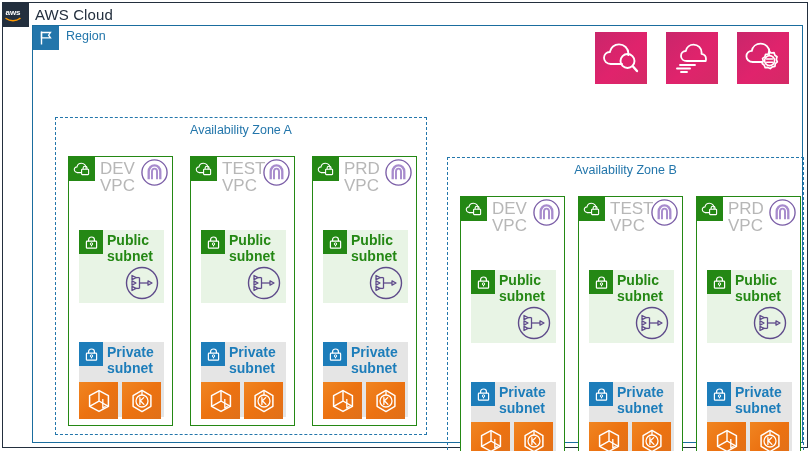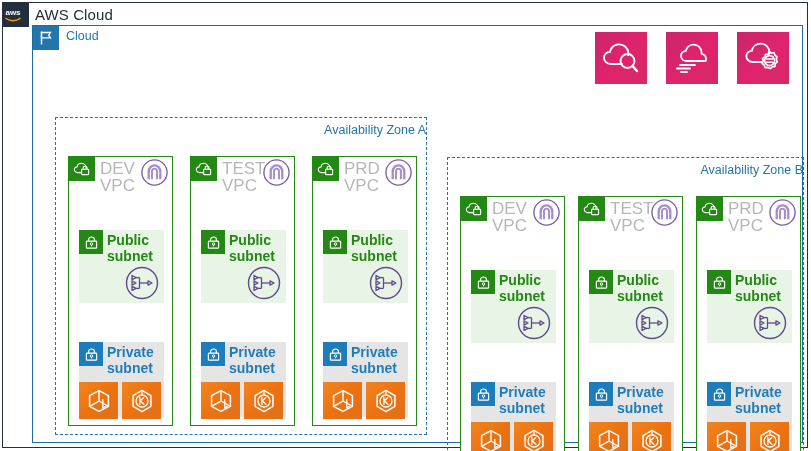--- a/index.html
+++ b/index.html
@@ -78,21 +78,21 @@
     top: 91px;
     height: 318px;
     border: 1.3px dashed #2376ab;
     background: transparent;
   }
   .az-a { left: 22px;  width: 372px; }
   .az-b { left: 414px; width: 357px; margin-top: 40px; }
   .az-title {
     position: absolute;
     left: 0; right: 0; top: 5px;
-    text-align: right;
+    text-align: center;
     font-size: 12.5px;
     color: #2376ab;
   }
 
   
   .vpc {
     position: absolute;
     top: 38px;
     width: 105px;
     height: 270px;
@@ -192,21 +192,21 @@
   <div class="aws-cloud-label">AWS Cloud</div>
 
   <div class="region">
 
     <div class="region-icon-box">
       <svg width="16" height="16" viewBox="0 0 16 16">
         <line x1="3.5" y1="1.5" x2="3.5" y2="14.5" stroke="#ffffff" stroke-width="1.4"></line>
         <path d="M3.5 2.5 H12.5 L10.6 5.2 L12.5 7.9 H3.5 Z" fill="none" stroke="#ffffff" stroke-width="1.3"></path>
       </svg>
     </div>
-    <div class="region-label">Cloud</div>
+    <div class="region-label">Region</div>
 
     <div class="svc-row">
 
       <div class="svc-icon">
         <svg width="38" height="34" viewBox="0 0 38 34">
           <path d="M9 23 C4.5 23 2 20 2 16.8 C2 13.6 4.6 11 7.8 11
                    C8.6 6.5 12.4 3.3 17 3.3 C22.2 3.3 26.4 7.4 26.4 12.6
                    C26.4 13.1 26.3 13.7 26.2 14.2" fill="none" stroke="#ffffff" stroke-width="1.8" stroke-linecap="round"></path>
           <path d="M9 23 H20" fill="none" stroke="#ffffff" stroke-width="1.8" stroke-linecap="round"></path>
           <circle cx="25.5" cy="20" r="7" fill="none" stroke="#ffffff" stroke-width="1.9"></circle>

